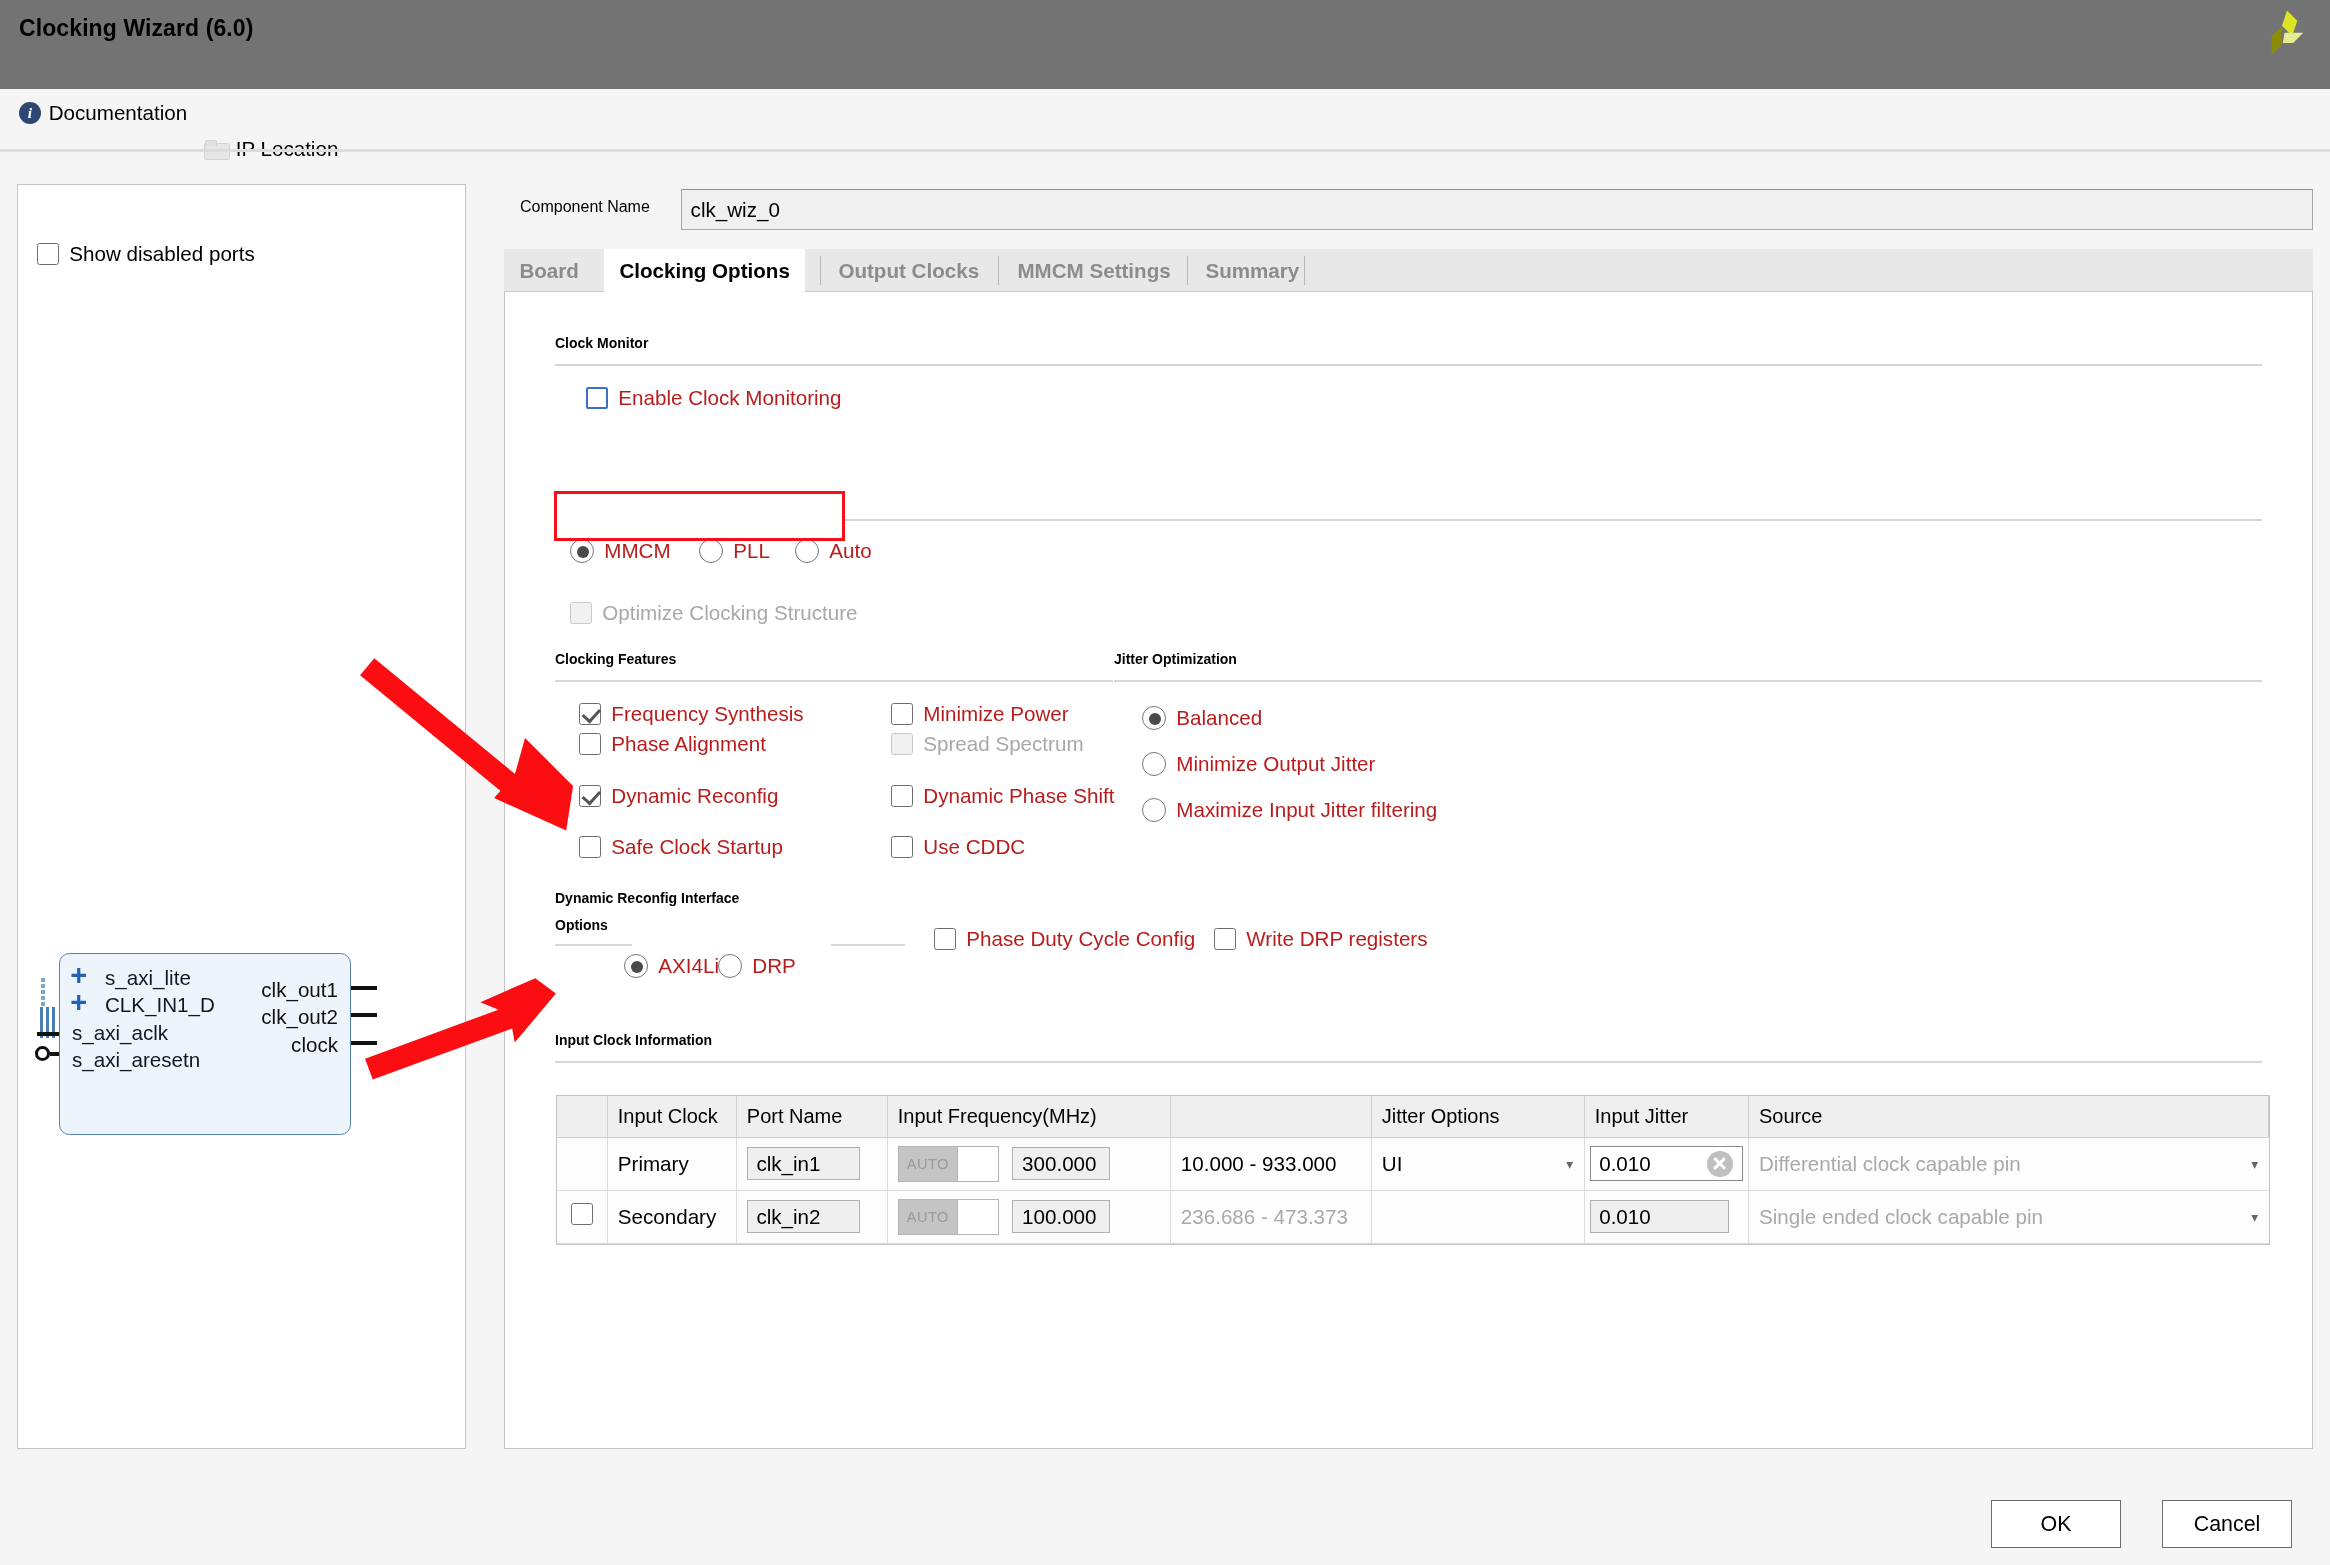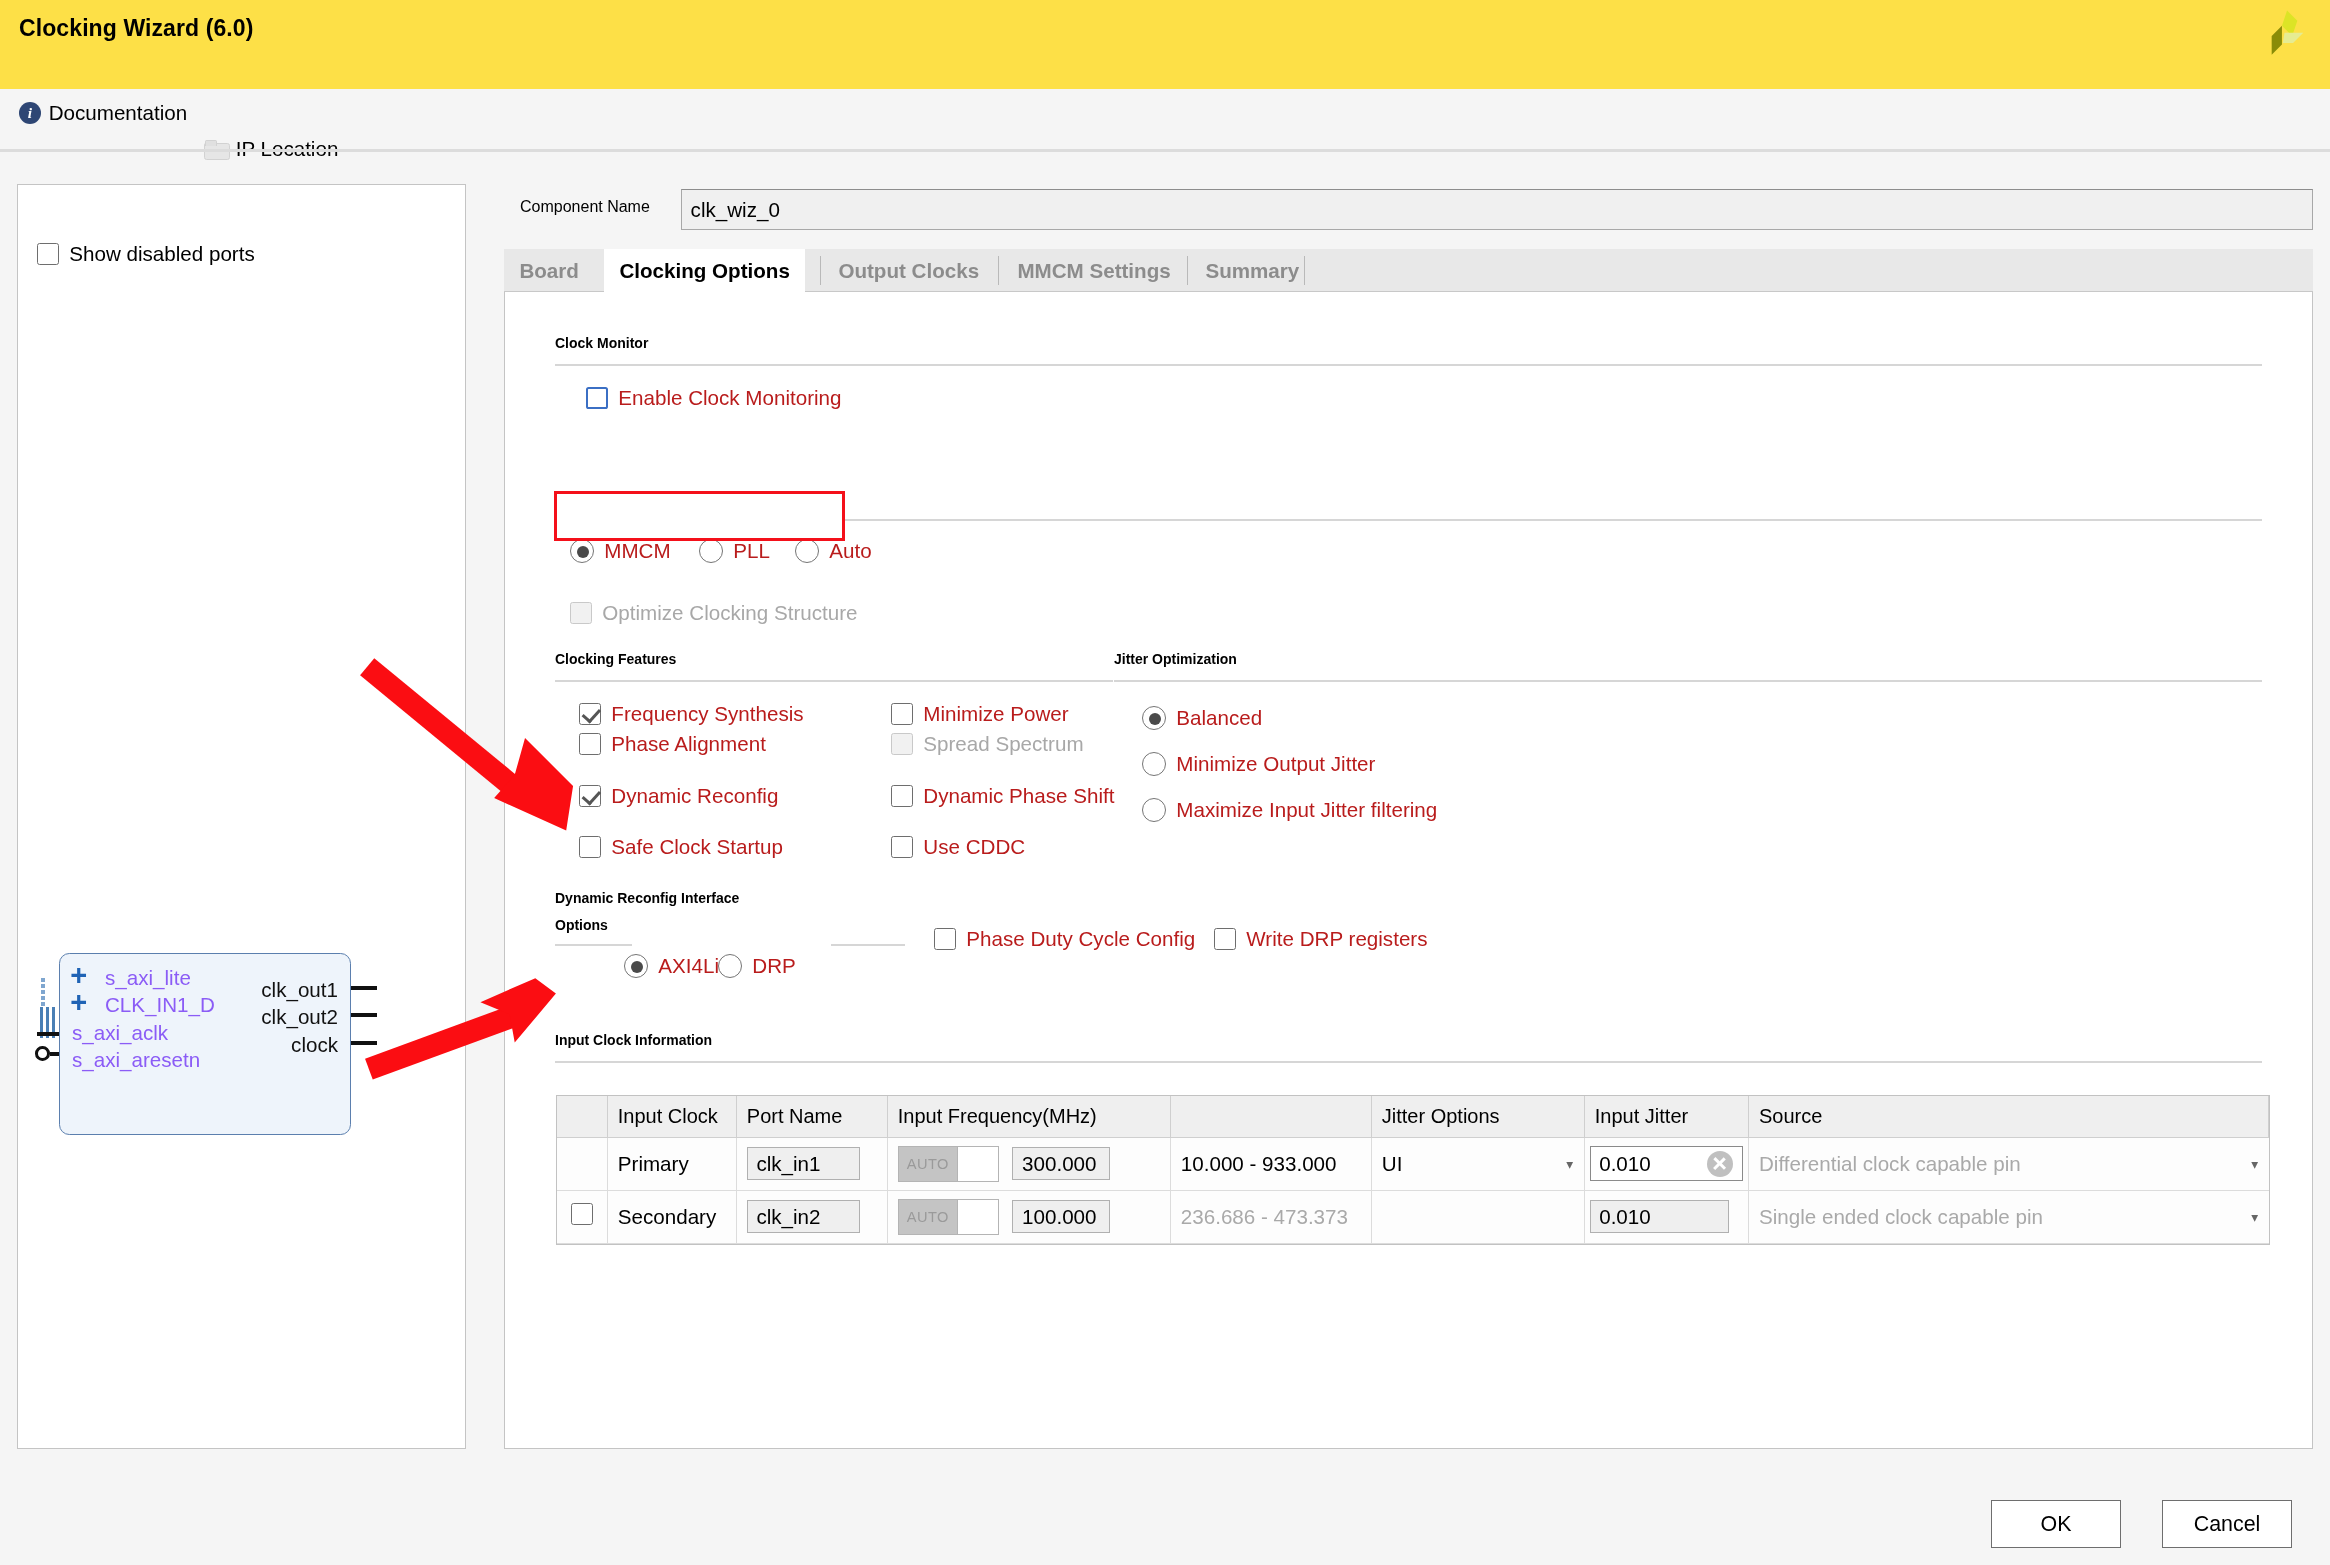--- a/index.html
+++ b/index.html
@@ -7,21 +7,21 @@
   body {
     width:2330px; height:1566px;
     background:#f5f5f5;
     font-family:"Liberation Sans", sans-serif;
     color:#000;
     overflow:hidden;
     position:relative;
   }
 
   
-  #titlebar { position:absolute; left:0; top:0; width:2330px; height:89px; background:#fde047; }
+  #titlebar { position:absolute; left:0; top:0; width:2330px; height:89px; background:#737373; }
   #win-title { position:absolute; left:19px; top:15.4px; font-size:23px; font-weight:bold; letter-spacing:0.1px; }
   #logo { position:absolute; right:19px; top:6.9px; width:53px; height:53px; }
 
   #linkbar { position:absolute; left:0; top:89px; width:2330px; height:60px; background:#f5f5f5; }
   .link-item { position:absolute; top:12px; display:flex; align-items:center; gap:7.7px; font-size:20.6px; }
   #doc-link { left:19px; }
   #ip-loc-link { left:204px;margin-top:36px; }
   .info-icon { width:22px; height:22px; border-radius:50%; background:#2e4674; color:#fff;
                font-size:15.4px; font-style:italic; font-weight:bold; font-family:"Liberation Serif", serif;
                display:flex; align-items:center; justify-content:center; line-height:1; }
@@ -42,21 +42,21 @@
   .ltab.active { background:#fff; font-weight:bold; color:#000; border-bottom:0.9px solid #fff; }
   .ltab.inactive { color:#8c8c8c; font-weight:bold; }
   #ltab-divider { position:absolute; left:285px; top:6.9px; width:0.9px; height:27.5px; background:#bbb; }
 
   #show-ports-row { position:absolute; left:19px; top:57px; display:flex; align-items:center; gap:10.3px; }
   #symbol-canvas { position:absolute; left:0px; top:94px; width:447px; height:1167px; background:#fff; }
 
   
   #ip-block { position:absolute; left:41px; top:674px; width:292px; height:182px;
               background:#eef4fb; border:1.7px solid #5b7fae; border-radius:10.3px; }
-  .port-left  { position:absolute; font-size:20.6px; color:#8b5cf6; }
+  .port-left  { position:absolute; font-size:20.6px; color:#0f172a; }
   .port-right { position:absolute; font-size:20.6px; color:#111; text-align:right; }
   .plus-sign { position:absolute; font-size:29px; color:#1f63b5; font-weight:bold; line-height:1; }
   .pin-line { position:absolute; height:4.3px; background:#111; }
   .bus-stub-dot { position:absolute; width:14.6px; height:29px; }
   .bus-stub-dot i { display:block; width:4.3px; height:4.3px; background:#7fa6cf; margin:1.7px 0 0 0; }
   .bus-stub-bar { position:absolute; width:16.3px; height:31px; }
   .bus-stub-bar i { position:absolute; top:0; width:3.4px; height:31px; background:#4a7fb5; }
   .reset-circle { position:absolute; width:14.6px; height:14.6px; border:3.4px solid #111; border-radius:50%; background:#fff; }
 
   

